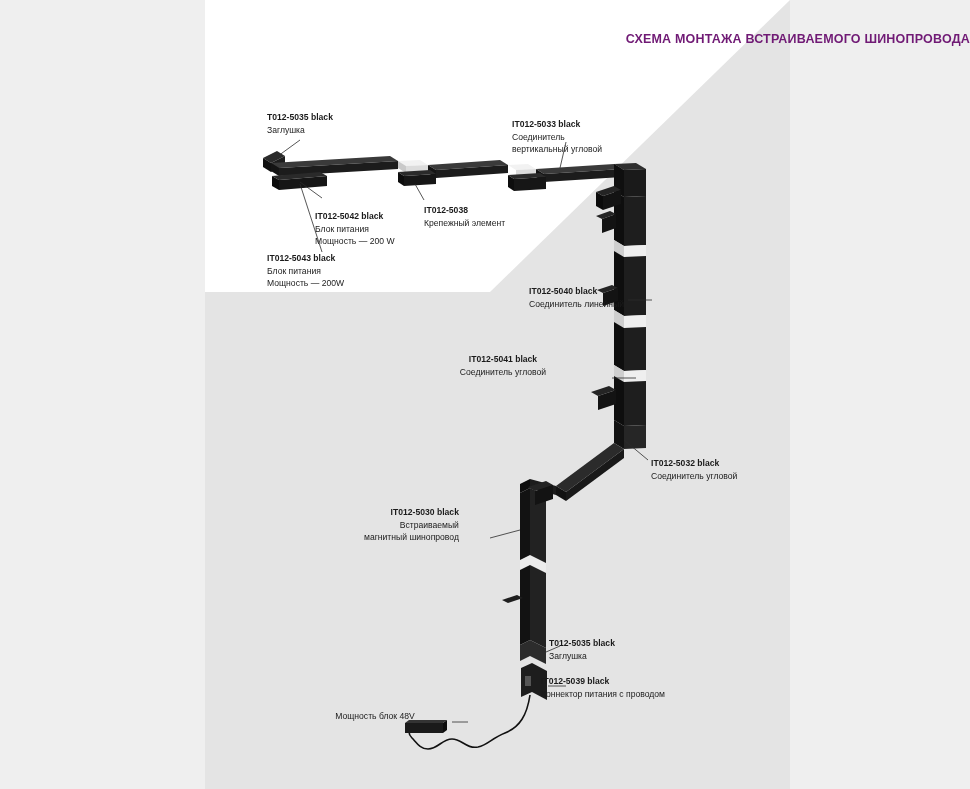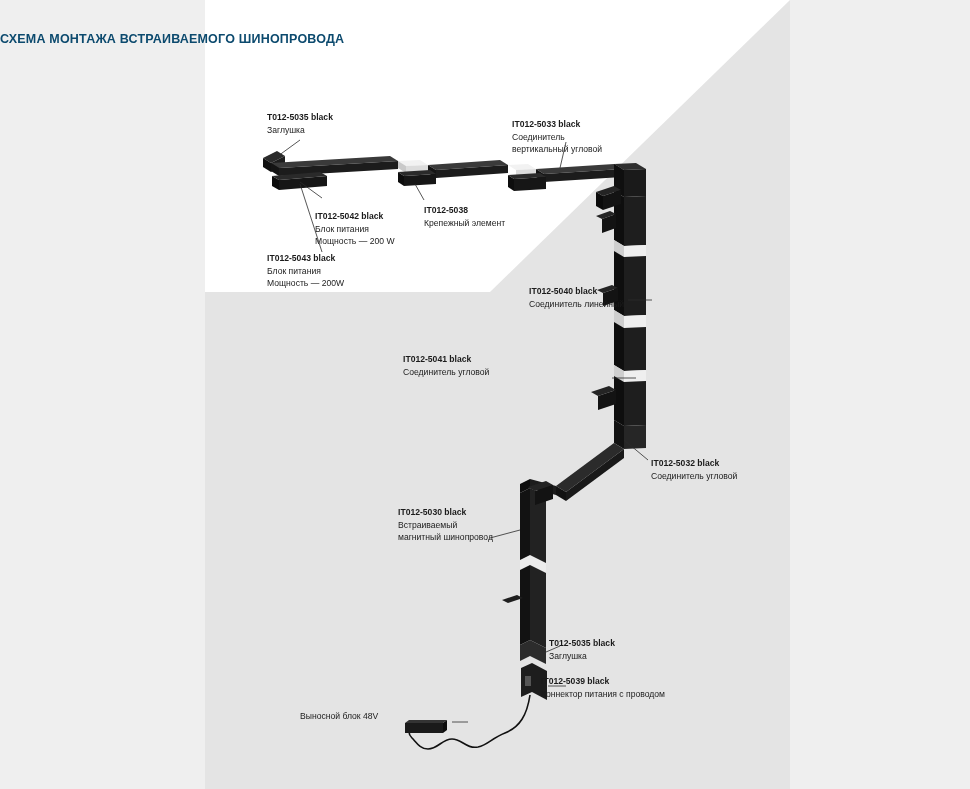--- a/index.html
+++ b/index.html
@@ -25,35 +25,35 @@
   .bg-shade{
     position:absolute;left:205px;top:292px;width:585px;height:497px;background:#e4e4e4;
   }
   .bg-diag{
     position:absolute;left:490px;top:0;width:300px;height:292px;background:#e4e4e4;
     clip-path:polygon(100% 0, 100% 100%, 0 100%);
   }
   
   .title{
     position:absolute;left:0;right:0;top:30px;
-    text-align:left;
-    font-size:12.5px;font-weight:bold;color:#0c4a6e;
+    text-align:right;
+    font-size:12.5px;font-weight:bold;color:#701a75;
     letter-spacing:.2px;line-height:18px;
     z-index:40;
   }
   
   svg.diagram{position:absolute;left:0;top:0;width:970px;height:789px;}
   
   .lbl{
     position:absolute;
     font-size:8.6px;color:#1b1b1b;line-height:12.5px;
     white-space:nowrap;z-index:30;
   }
   .lbl .code{font-weight:bold;}
-  .lbl.r{text-align:left;}
+  .lbl.r{text-align:center;}
   .lbl.l{text-align:left;}
 </style>
 </head>
 <body>
 
 <div id="stage">
 
   <div class="bg-left"></div>
   <div class="bg-right"></div>
   <div class="bg-shade"></div>
@@ -242,33 +242,33 @@
   <div class="lbl r" style="left:403px;top:353px;width:200px;">
     <div class="code">IT012-5041 black</div>
     <div>Соединитель  угловой</div>
   </div>
 
   <div class="lbl l" style="left:651px;top:457px;">
     <div class="code">IT012-5032 black</div>
     <div>Соединитель  угловой</div>
   </div>
 
-  <div class="lbl l" style="left:398px;top:506px;">
+  <div class="lbl l" style="left:364px;top:506px;text-align:right;">
     <div class="code">IT012-5030 black</div>
     <div>Встраиваемый</div>
     <div>магнитный шинопровод</div>
   </div>
 
   <div class="lbl l" style="left:549px;top:637px;">
     <div class="code">T012-5035 black</div>
     <div>Заглушка</div>
   </div>
 
   <div class="lbl l" style="left:541px;top:675px;">
     <div class="code">IT012-5039 black</div>
     <div>Коннектор питания с проводом</div>
   </div>
 
   <div class="lbl r" style="left:300px;top:710px;width:150px;">
-    <div>Выносной блок 48V</div>
+    <div>Мощность блок 48V</div>
   </div>
 
 </div>
 
 </body></html>

